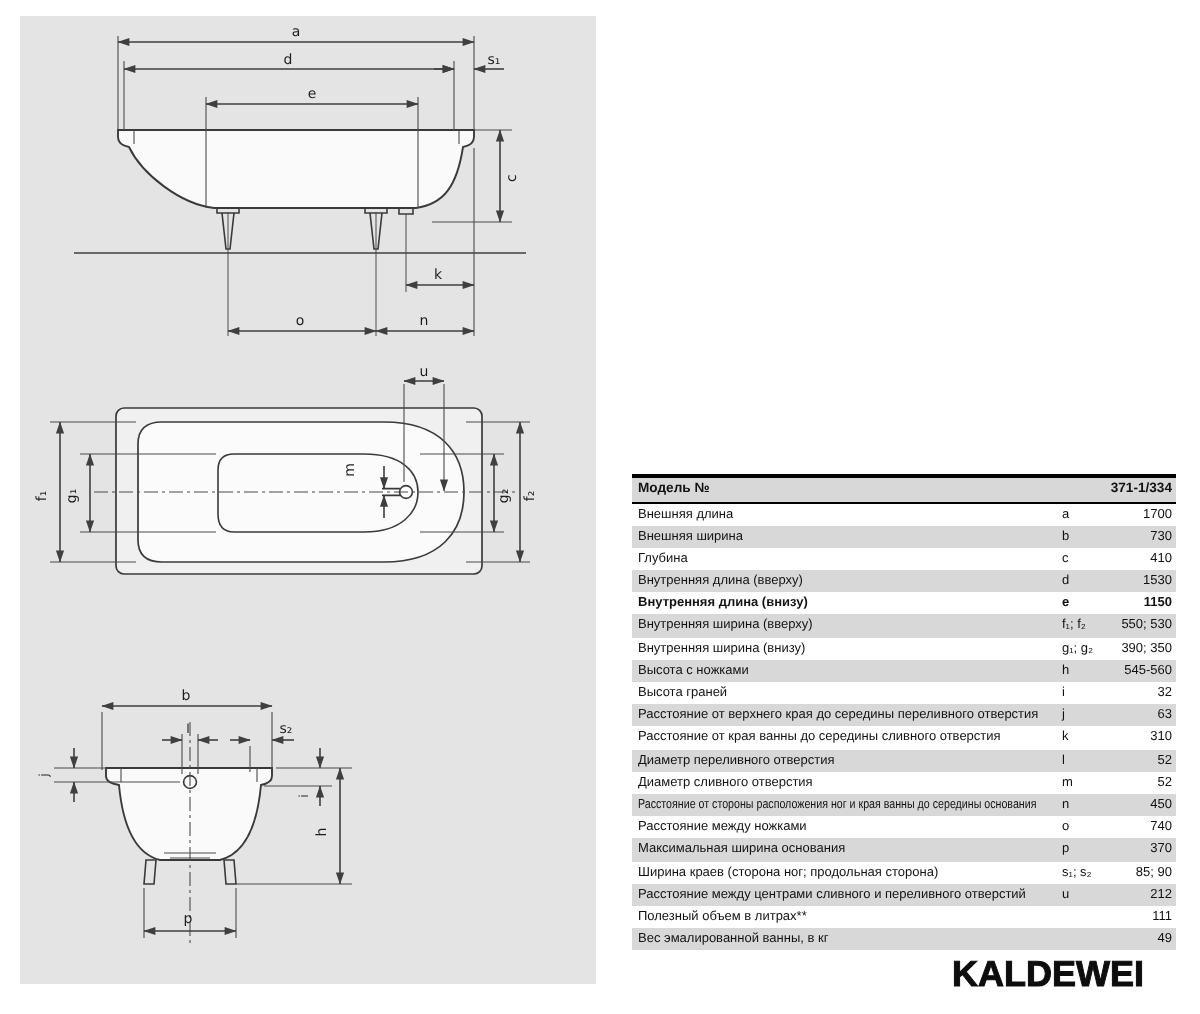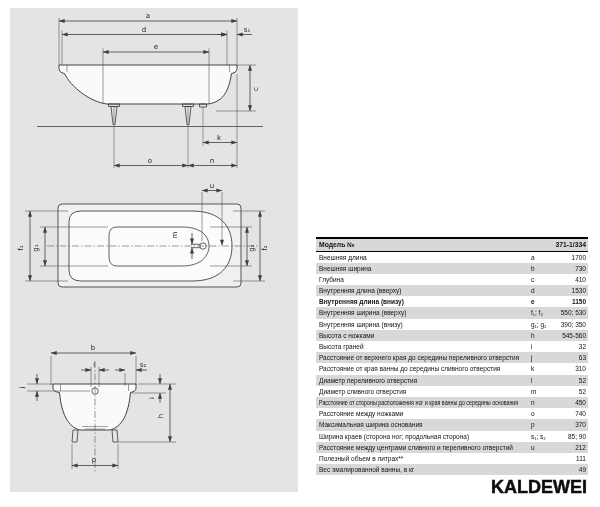--- a/index.html
+++ b/index.html
@@ -30,21 +30,21 @@
     font-weight:bold;font-size:6.8px;
   }
   .t-row{display:flex;height:11.2px;line-height:11.2px;background:#ffffff;}
   .t-row.shaded{background:#d8d8d8;}
   .t-row.boldrow{font-weight:bold;}
   .c-label{width:212px;padding-left:3px;white-space:nowrap;overflow:visible;}
   .c-letter{width:28px;white-space:nowrap;}
   .c-value{flex:1;text-align:right;padding-right:2px;white-space:nowrap;}
   .condensed{display:inline-block;transform:scaleX(.82);transform-origin:0 50%;}
   .logo{
-    position:absolute;right:13px;top:477px;
+    position:absolute;right:28px;top:477px;
     font-size:18px;font-weight:bold;letter-spacing:0;color:#0d0d0d;
     -webkit-text-stroke:0.5px #0d0d0d;
     font-family:"Liberation Sans",sans-serif;
   }
 </style>
 </head>
 <body>
 
 <div class="panel">
 

